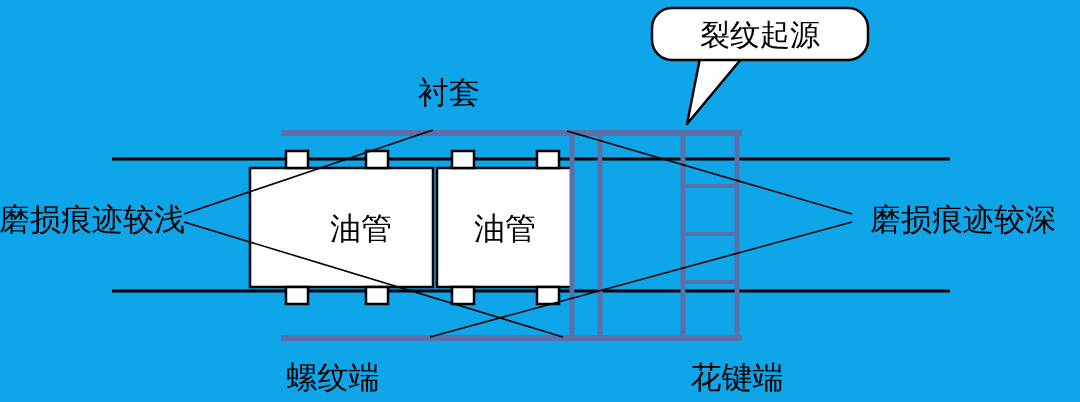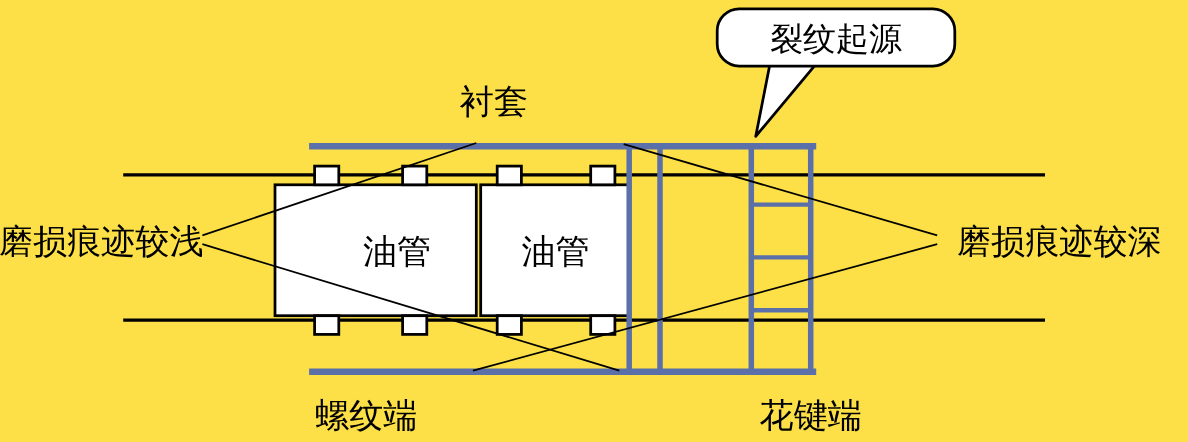--- a/index.html
+++ b/index.html
@@ -4,21 +4,21 @@
 <style>
   html, body {
     margin: 0;
     padding: 0;
     background: #ffffff;
   }
   .stage {
     position: relative;
     width: 1080px;
     height: 402px;
-    background: #fde047;
+    background: #0ea5e9;
     overflow: hidden;
   }
   svg {
     display: block;
   }
   text {
     font-family: "Liberation Serif", "DejaVu Serif", serif;
     font-size: 31px;
     fill: #000000;
   }

